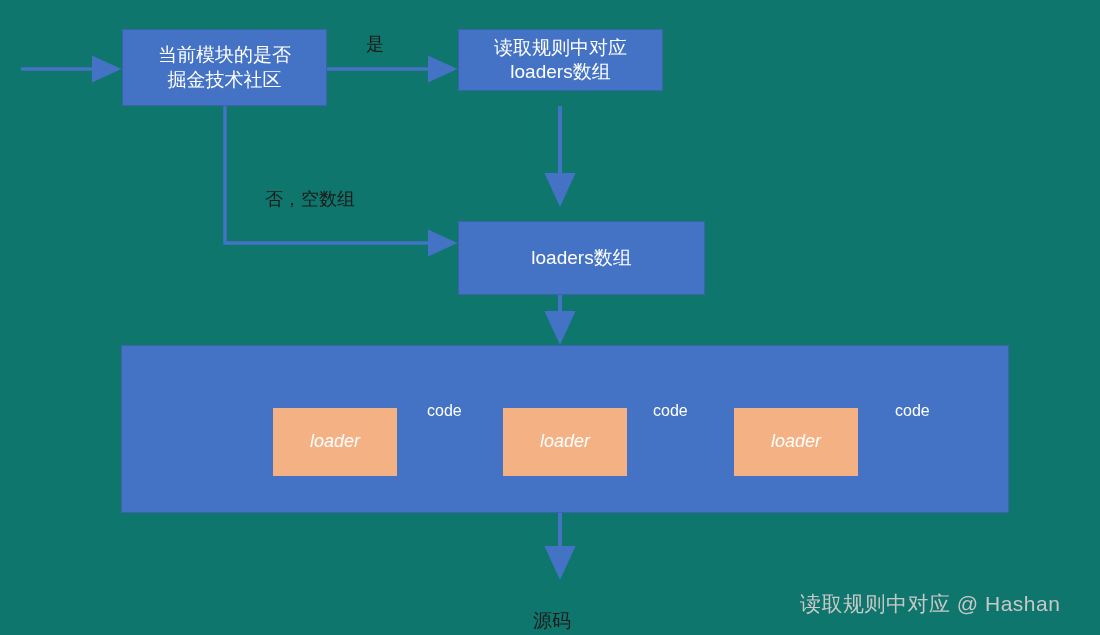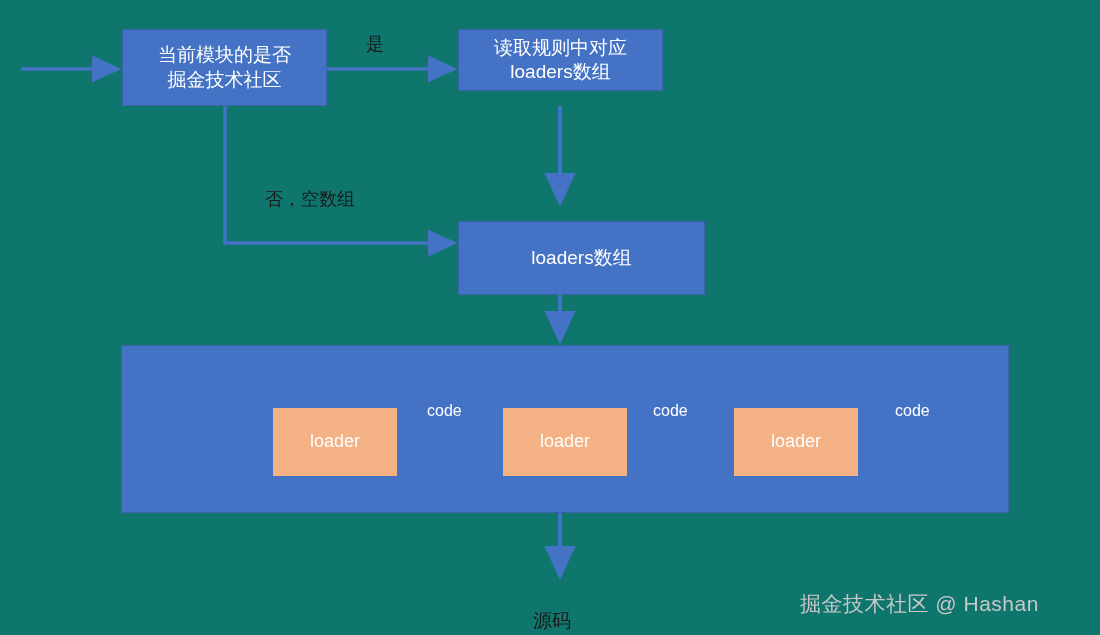--- a/index.html
+++ b/index.html
@@ -37,20 +37,21 @@
   .node-blue {
     background: #4472C4;
     border: 1px solid #3B63AC;
     font-size: 19px;
   }
   .node-orange {
     background: #F4B183;
     border: 1px solid #F4B183;
     font-size: 18px;
     color: #ffffff;
+    font-style: italic;
   }
   .container-blue {
     position: absolute;
     box-sizing: border-box;
     background: #4472C4;
     border: 1px solid #3B63AC;
   }
   .edge-label {
     position: absolute;
     color: #1a1a1a;
@@ -151,15 +152,15 @@
   <div class="edge-label" style="left:265px; top:187px;">否，空数组</div>
 
   <div class="edge-label-white" style="left:427px; top:402px;">code</div>
 
   <div class="edge-label-white" style="left:653px; top:402px;">code</div>
 
   <div class="edge-label-white" style="left:895px; top:402px;">code</div>
 
   <div class="plain-label" style="left:533px; top:592px;">源码</div>
 
-  <div class="watermark" style="left:800px; top:590px;">掘金技术社区 @ Hashan</div>
+  <div class="watermark" style="left:800px; top:590px;">读取规则中对应 @ Hashan</div>
 
 </div>
 
 </body></html>

